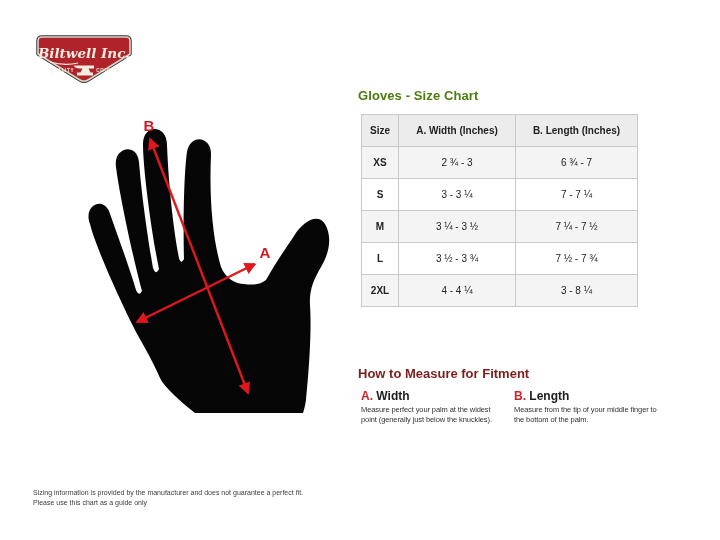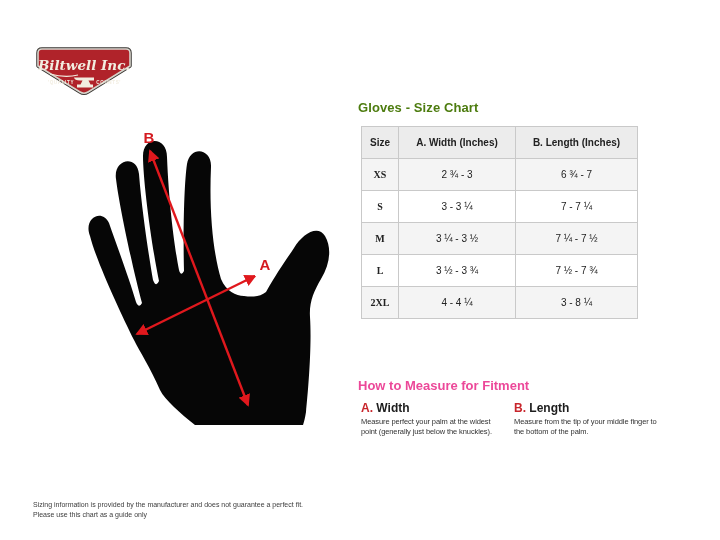--- a/index.html
+++ b/index.html
@@ -1,21 +1,21 @@
 <!DOCTYPE html>
 <html><head>
 <meta charset="utf-8">
 <style>
   html,body{margin:0;padding:0;}
   body{
     width:720px;height:540px;background:#ffffff;
     font-family:"Liberation Sans", sans-serif;
     color:#222;position:relative;overflow:hidden;
   }
-  #stage{position:absolute;inset:0;width:720px;height:500px;margin-top:12px;}
+  #stage{position:absolute;inset:0;width:720px;height:500px;}
 
   
   #logo{position:absolute;left:35px;top:35px;width:98px;height:50px;}
 
   
   #hand{position:absolute;left:80px;top:100px;width:260px;height:330px;}
 
   
   #chart-title{
     position:absolute;left:358px;top:88px;
@@ -27,28 +27,28 @@
     font-size:10px;color:#222;
     border:1px solid #a9a9a9;
   }
   #size-table th,#size-table td{
     border:1px solid #c9c9c9;text-align:center;vertical-align:middle;
     padding:0;
   }
   #size-table thead th{height:31px;background:#ececec;font-weight:bold;font-size:10px;}
   #size-table tbody td{height:31px;background:#ffffff;}
   #size-table tbody tr:nth-child(odd) td{background:#f4f4f4;}
-  #size-table td.size-cell{font-weight:bold;font-family:Liberation Serif, serif;}
+  #size-table td.size-cell{font-weight:bold;}
   #size-table col.c-size{width:37px;}
   #size-table col.c-width{width:117px;}
   #size-table col.c-length{width:122px;}
 
   #measure-title{
     position:absolute;left:358px;top:366px;
-    font-size:13px;font-weight:bold;color:#ec4899;
+    font-size:13px;font-weight:bold;color:#7f1d1d;
   }
   .measure-col{position:absolute;top:391px;font-size:7.5px;line-height:10.5px;color:#333;}
   #measure-a{left:361px;width:138px;}
   #measure-b{left:514px;width:150px;}
   .measure-head{font-size:12px;font-weight:bold;color:#1d1d1d;margin-bottom:3px;}
   .measure-key{color:#c8252b;font-weight:bold;}
   .measure-body{letter-spacing:-0.1px;}
 
   #footer{
     position:absolute;left:33px;top:488px;

